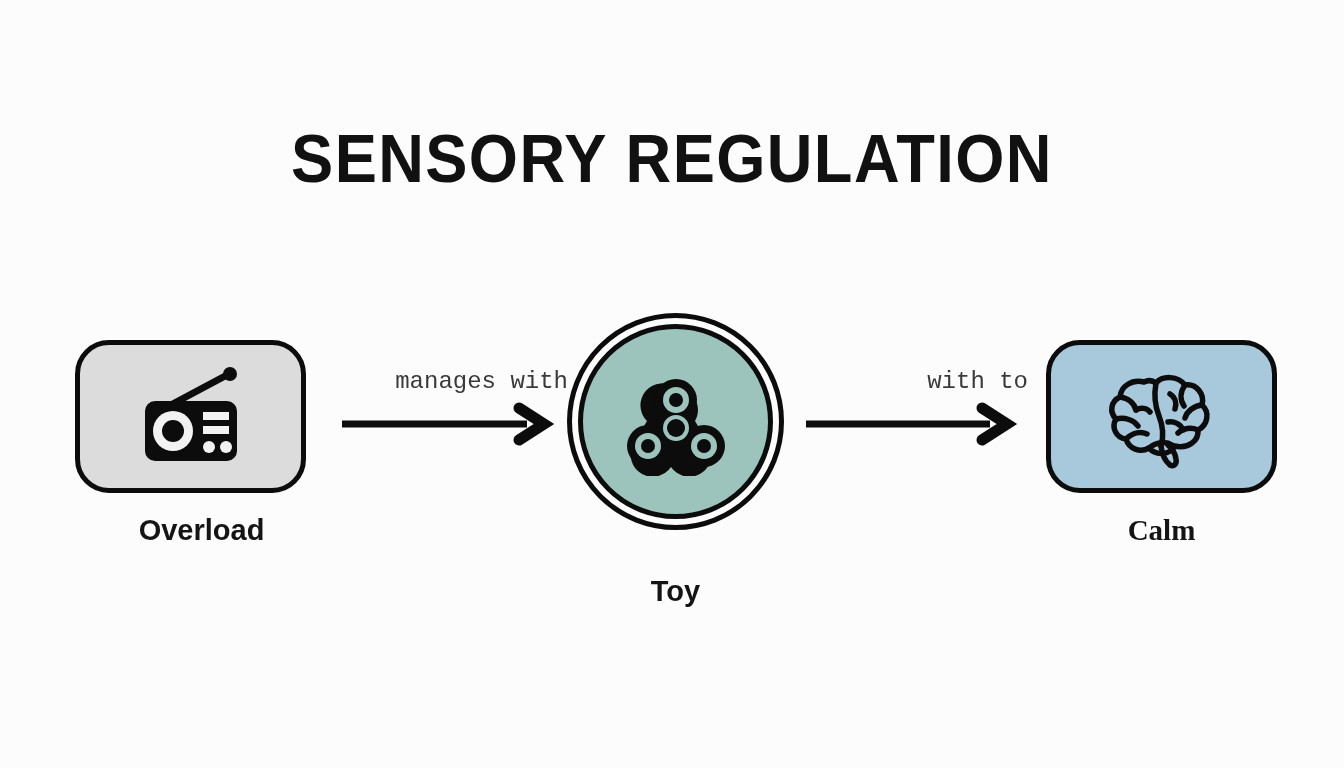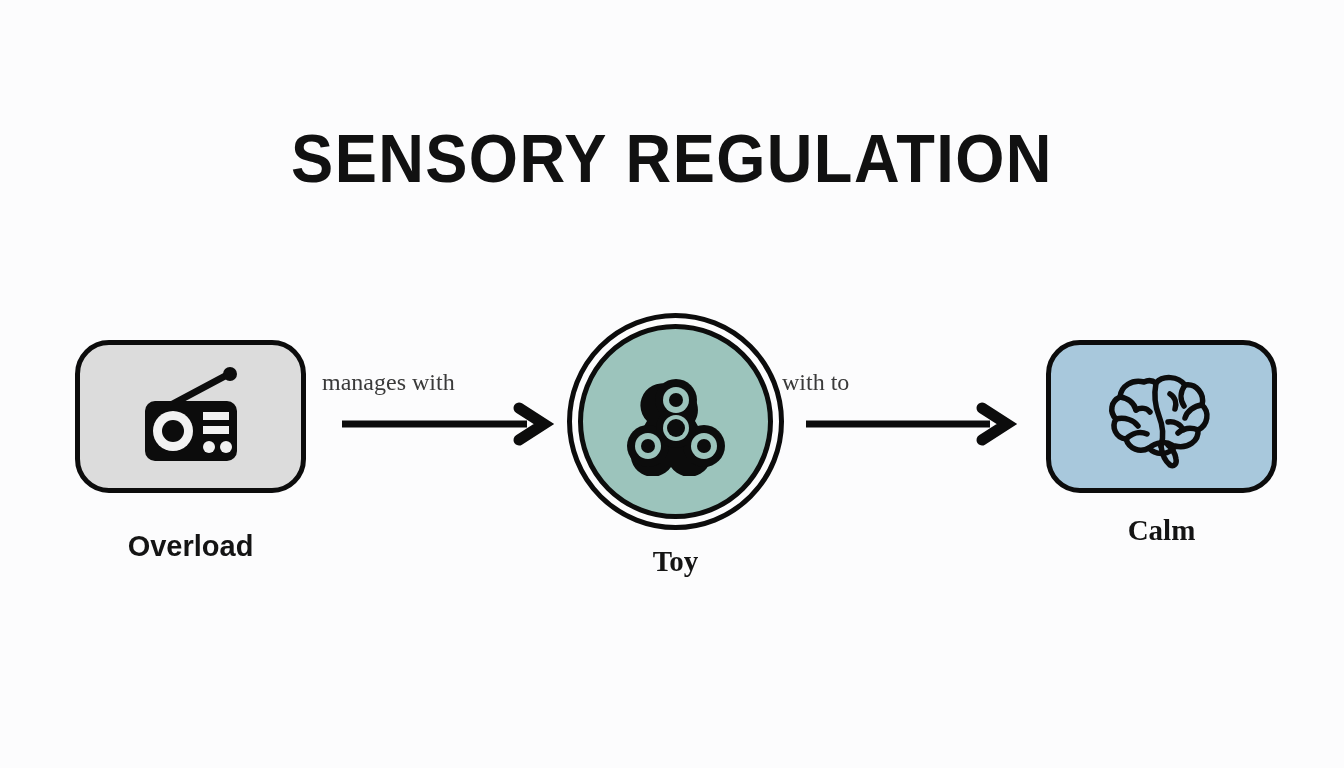--- a/index.html
+++ b/index.html
@@ -103,51 +103,49 @@
     text-align: center;
     font-family: "Liberation Sans", sans-serif;
     font-weight: bold;
     font-size: 29px;
     color: #141414;
     line-height: 1;
     white-space: nowrap;
   }
 
   #label-overload {
-    left: 75px;
+    left: 86px;
     top: 516px;
     width: 231px;
-    margin-top: 16px;
   }
   #label-toy {
     left: 567px;
-    top: 547px;
+    top: 577px;
     width: 217px;
-    font-family: Liberation Serif, serif;
   }
   #label-calm {
     left: 1046px;
     top: 516px;
     width: 231px;
     font-family: Liberation Serif, serif;
   }
 
   
   .edge {
     position: absolute;
   }
   .edge-svg {
     position: absolute;
     left: 0;
     top: 0;
   }
   .edge-label {
     position: absolute;
-    text-align: left;
-    font-family: Liberation Serif, serif;
+    text-align: right;
+    font-family: Liberation Mono, monospace;
     font-weight: normal;
     font-size: 24px;
     color: #3a3a3a;
     line-height: 1;
     white-space: nowrap;
   }
   #edge1-label {
     left: 322px;
     top: 370px;
     width: 246px;

